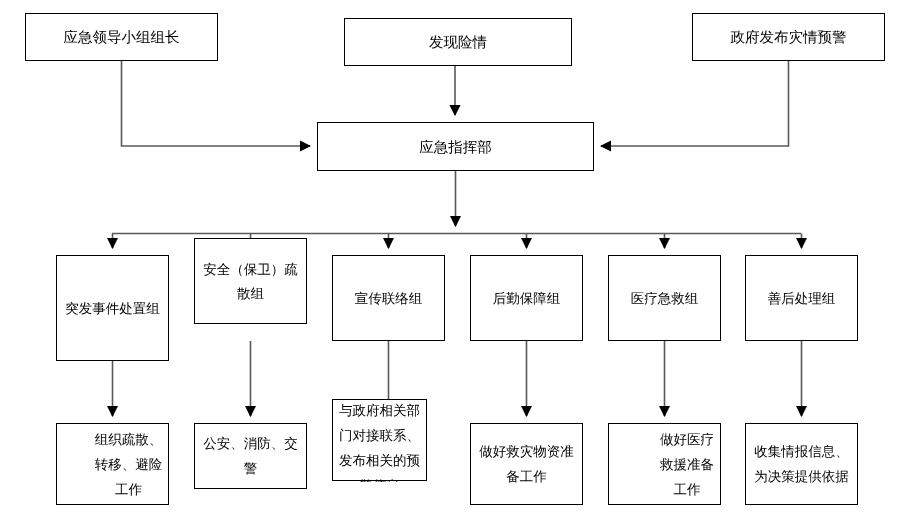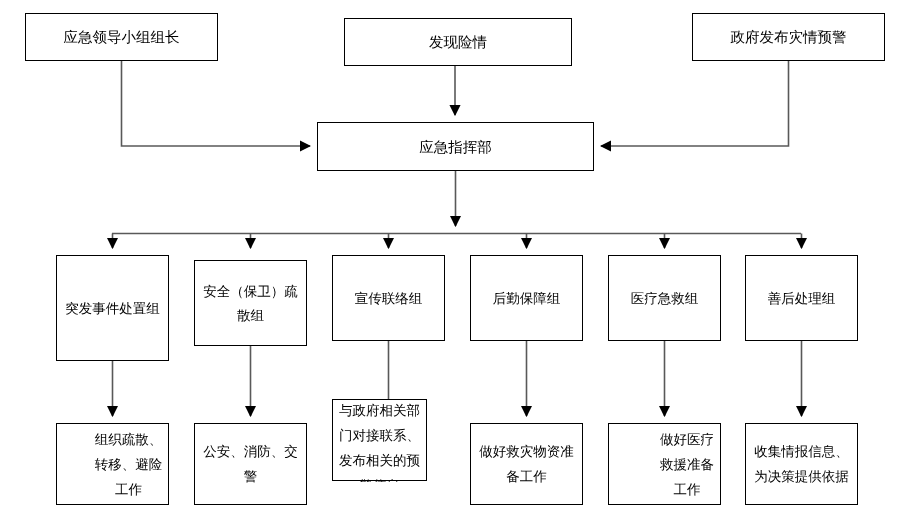--- a/index.html
+++ b/index.html
@@ -115,40 +115,40 @@
     <span class="label">政府发布灾情预警</span>
   </div>
 
   <div class="node hub-node" style="left:317px; top:122px; width:277px; height:49px;">
     <span class="label">应急指挥部</span>
   </div>
 
   <div class="node group-node" style="left:56px; top:255px; width:113px; height:106px;">
     <span class="label">突发事件处置组</span>
   </div>
-  <div class="node group-node" style="left:194px; top:260px; width:113px; height:86px;">
+  <div class="node group-node" style="left:194px; top:238px; width:113px; height:86px;">
     <span class="label">安全（保卫）疏散组</span>
   </div>
   <div class="node group-node" style="left:332px; top:255px; width:113px; height:86px;">
     <span class="label">宣传联络组</span>
   </div>
   <div class="node group-node" style="left:470px; top:255px; width:113px; height:86px;">
     <span class="label">后勤保障组</span>
   </div>
   <div class="node group-node" style="left:608px; top:255px; width:113px; height:86px;">
     <span class="label">医疗急救组</span>
   </div>
   <div class="node group-node" style="left:745px; top:255px; width:113px; height:86px;">
     <span class="label">善后处理组</span>
   </div>
 
   <div class="node task-node" style="left:56px; top:423px; width:113px; height:82px;padding-left:32px;">
     <span class="label">组织疏散、转移、避险工作</span>
   </div>
-  <div class="node task-node" style="left:194px; top:423px; width:113px; height:82px;">
+  <div class="node task-node" style="left:194px; top:423px; width:113px; height:66px;">
     <span class="label">公安、消防、交警</span>
   </div>
   <div class="node task-node" style="left:332px; top:399px; width:95px; height:82px;">
     <span class="label">与政府相关部门对接联系、发布相关的预警信息</span>
   </div>
   <div class="node task-node" style="left:470px; top:423px; width:113px; height:82px;">
     <span class="label">做好救灾物资准备工作</span>
   </div>
   <div class="node task-node" style="left:608px; top:423px; width:113px; height:82px;padding-left:45px;">
     <span class="label">做好医疗救援准备工作</span>

